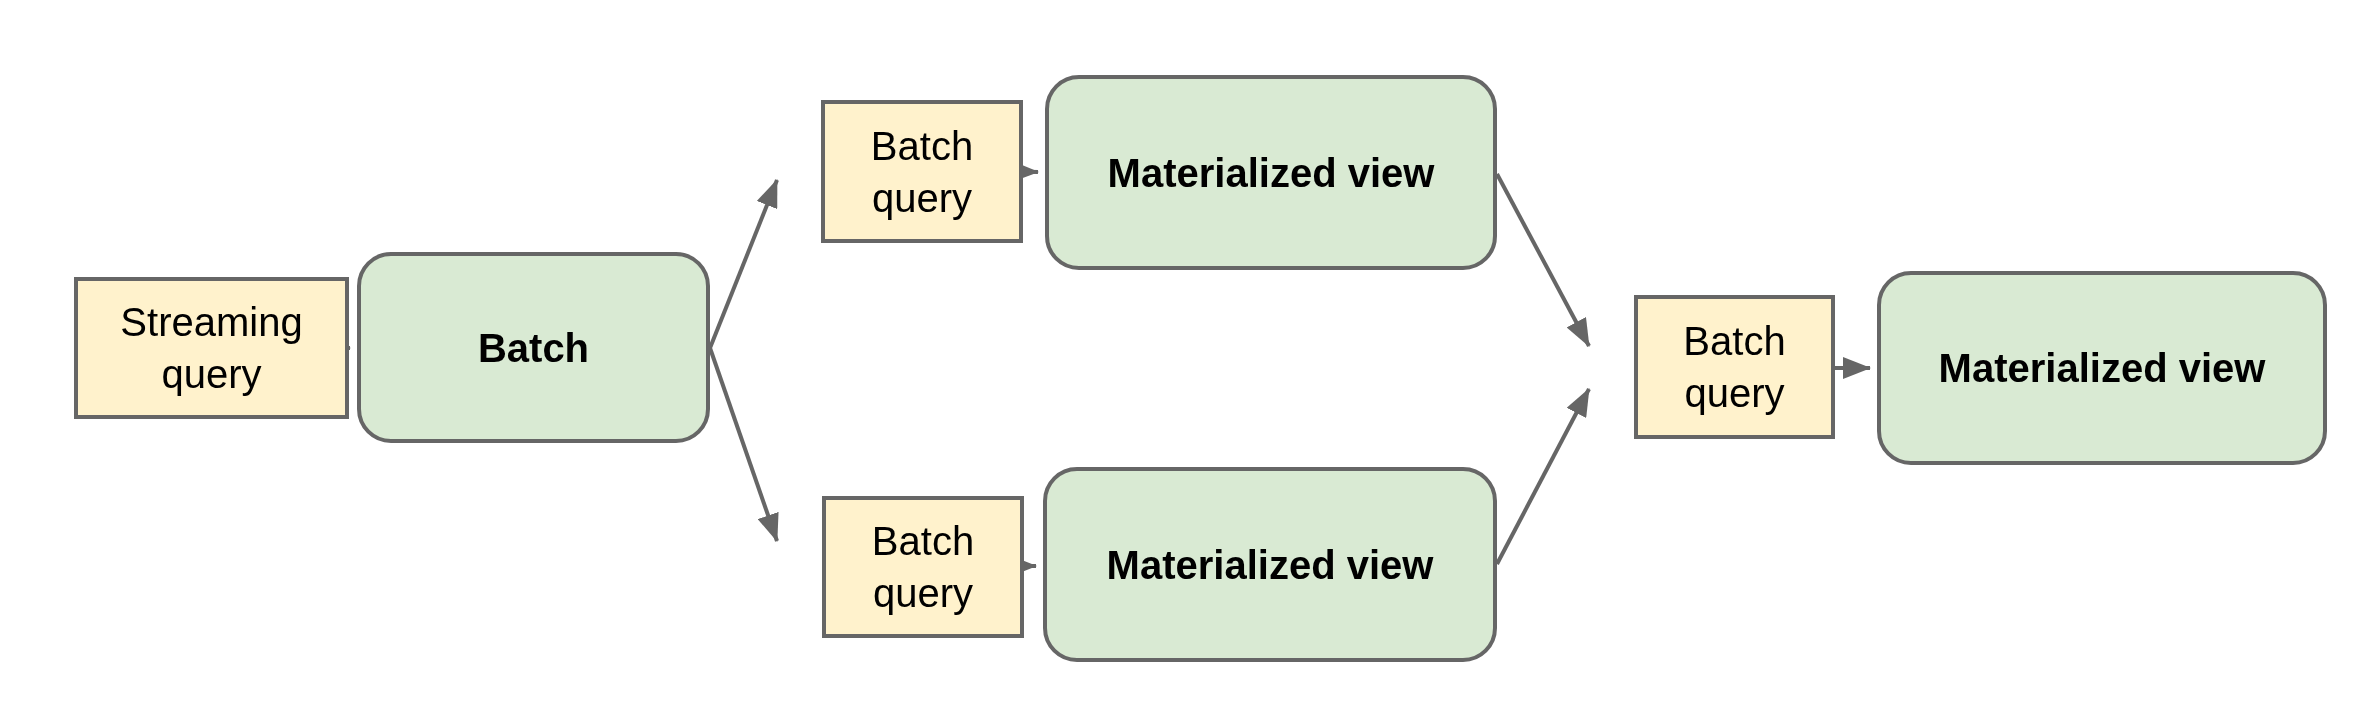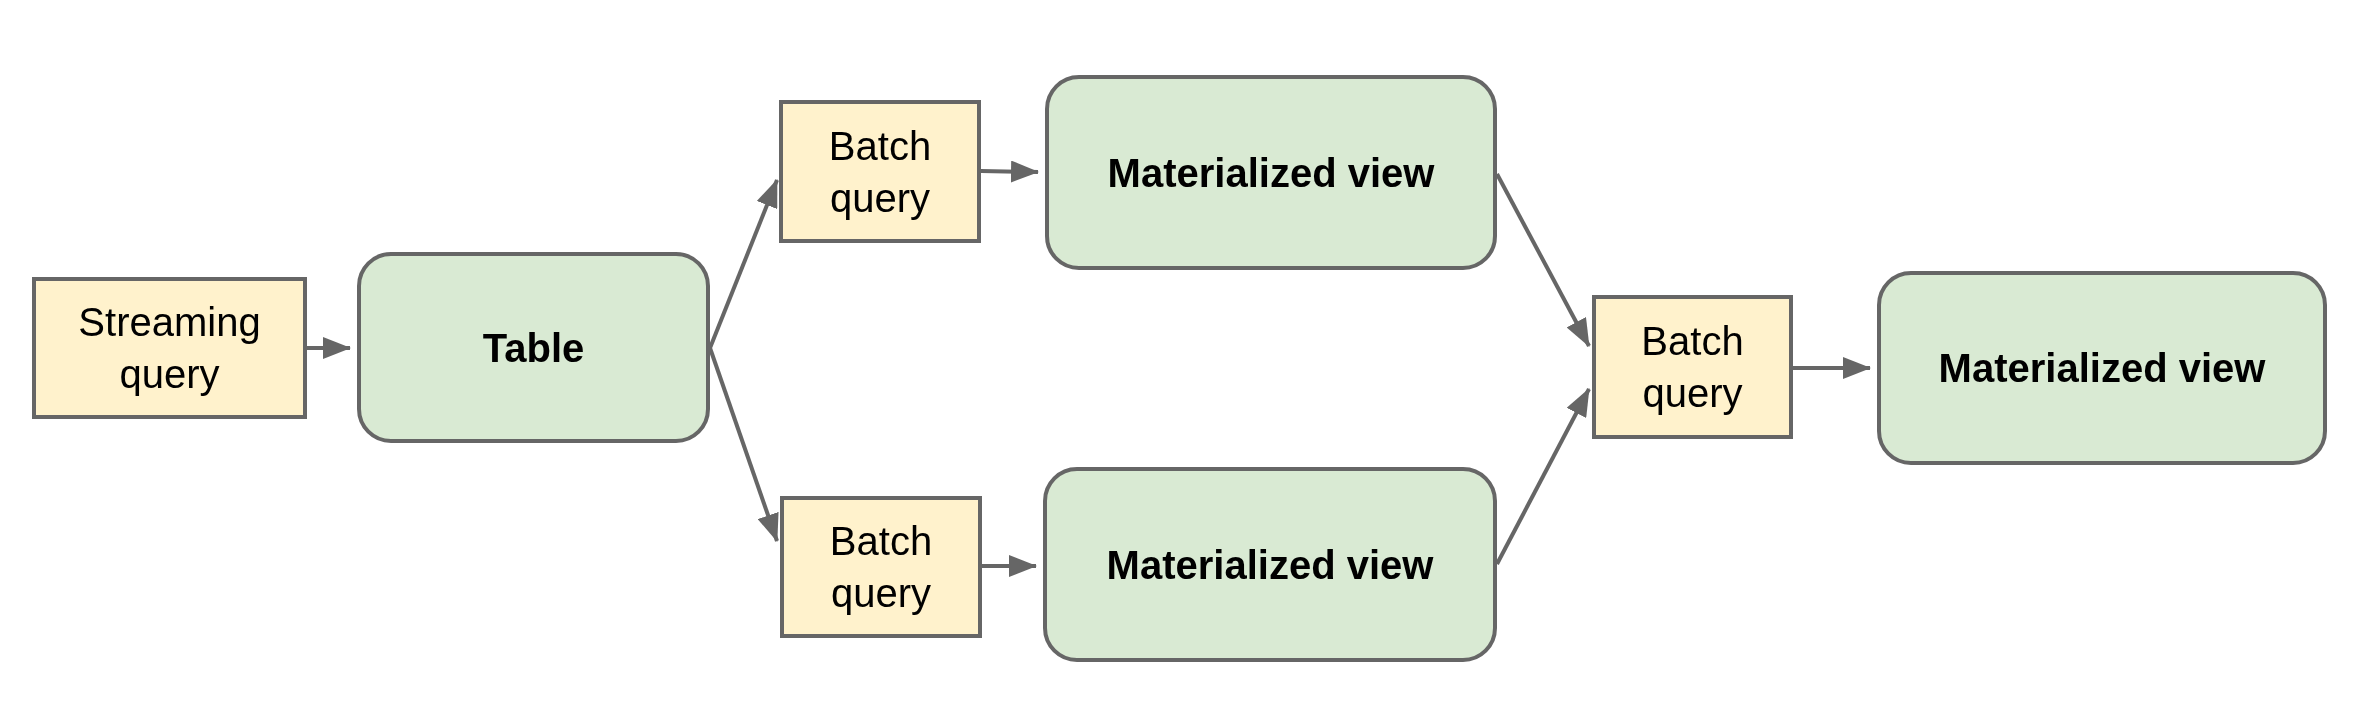--- a/index.html
+++ b/index.html
@@ -32,20 +32,21 @@
     text-align: center;
     z-index: 2;
     font-size: 40px;
     line-height: 1.3;
     color: #000000;
     padding: 0 8px;
   }
   .node.query {
     background: #fff2cc;
     border: 4px solid #666666;
+    margin-left: 42px;
   }
   .node.entity {
     background: #d9ead3;
     border: 4px solid #666666;
     border-radius: 34px;
     font-weight: bold;
   }
   
   #n-streaming     { left: 32px;   top: 277px; width: 275px; height: 142px; }
   #n-table         { left: 357px;  top: 252px; width: 353px; height: 191px; }
@@ -75,21 +76,21 @@
     <line x1="1497" y1="174" x2="1589" y2="346" stroke="#666666" stroke-width="4" marker-end="url(#arrowhead)"></line>
     <line x1="1497" y1="564" x2="1589" y2="389" stroke="#666666" stroke-width="4" marker-end="url(#arrowhead)"></line>
     <line x1="1793" y1="368" x2="1870" y2="368" stroke="#666666" stroke-width="4" marker-end="url(#arrowhead)"></line>
   </svg>
 
   <div id="n-streaming" class="node query">
     <span>Streaming query</span>
   </div>
 
   <div id="n-table" class="node entity">
-    <span>Table</span>
+    <span>Batch</span>
   </div>
 
   <div id="n-batch-top" class="node query">
     <span>Batch query</span>
   </div>
 
   <div id="n-mv-top" class="node entity">
     <span>Materialized view</span>
   </div>
 

